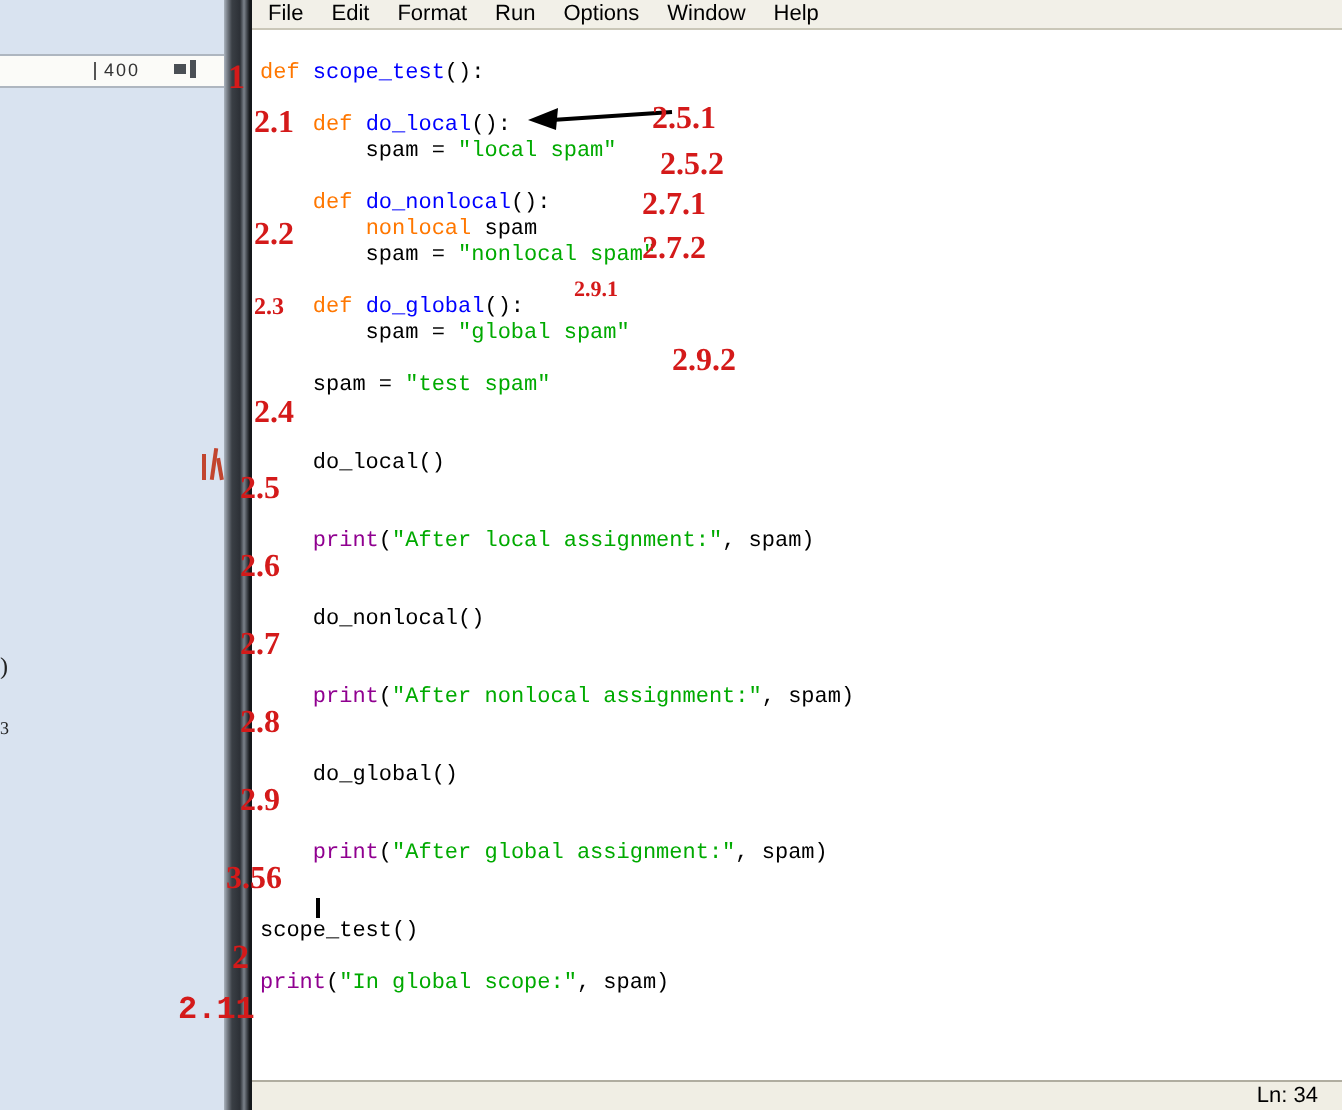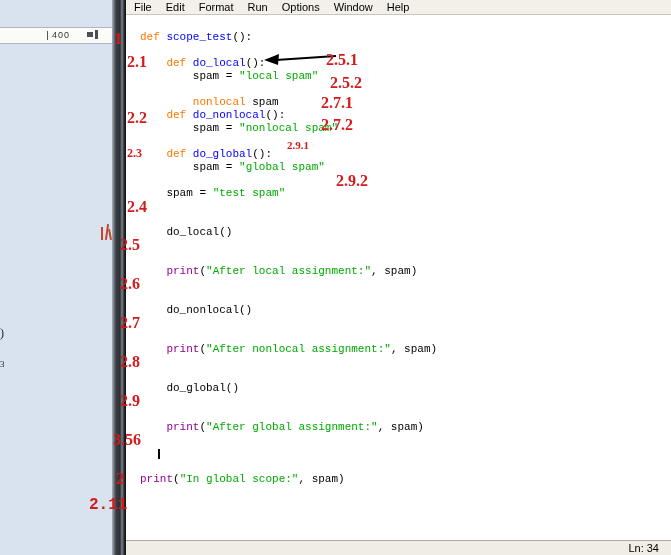--- a/index.html
+++ b/index.html
@@ -57,21 +57,21 @@
   .menubar{
     position:absolute;left:0;top:0;right:0;height:14px;
     background:#f2f0e8;border-bottom:1px solid #cac7b8;
     display:flex;align-items:center;
     font-size:11px;color:#000;padding-left:1px;text-align:center;
   }
   .menu-item{padding:0 7px;line-height:13px;cursor:default;}
   .code-area{
     position:absolute;left:0;top:15px;right:0;bottom:15px;
     background:#ffffff;overflow:hidden;
-    padding:16px 4px 0 14px;
+    padding:16px 4px 0 4px;
     font-family:"Liberation Mono","DejaVu Sans Mono",monospace;
     font-size:11px;line-height:13px;color:#000;
   }
   .code-line{white-space:pre;min-height:13px;}
   .tok-kw{color:var(--kw,#ff7700);}
   .tok-def{color:var(--def,#0000ff);}
   .tok-str{color:var(--str,#00aa00);}
   .tok-bi{color:var(--bi,#900090);}
   .tok-pl{color:#000;}
   .caret{
@@ -126,22 +126,22 @@
         <span class="menu-item">Options</span>
         <span class="menu-item">Window</span>
         <span class="menu-item">Help</span>
       </div>
     <div class="code-area" id="code">
         <div class="code-line"><span class="tok-kw">def </span><span class="tok-def">scope_test</span><span class="tok-pl">():</span></div>
         <div class="code-line"></div>
         <div class="code-line"><span class="tok-pl">    </span><span class="tok-kw">def </span><span class="tok-def">do_local</span><span class="tok-pl">():</span></div>
         <div class="code-line"><span class="tok-pl">        spam = </span><span class="tok-str">"local spam"</span></div>
         <div class="code-line"></div>
+        <div class="code-line"><span class="tok-pl">    </span><span class="tok-kw">def </span><span class="tok-def">do_nonlocal</span><span class="tok-pl">():</span></div>
         <div class="code-line"><span class="tok-pl">        </span><span class="tok-kw">nonlocal</span><span class="tok-pl"> spam</span></div>
-        <div class="code-line"><span class="tok-pl">    </span><span class="tok-kw">def </span><span class="tok-def">do_nonlocal</span><span class="tok-pl">():</span></div>
         <div class="code-line"><span class="tok-pl">        spam = </span><span class="tok-str">"nonlocal spam"</span></div>
         <div class="code-line"></div>
         <div class="code-line"><span class="tok-pl">    </span><span class="tok-kw">def </span><span class="tok-def">do_global</span><span class="tok-pl">():</span></div>
         <div class="code-line"><span class="tok-pl">        spam = </span><span class="tok-str">"global spam"</span></div>
         <div class="code-line"></div>
         <div class="code-line"><span class="tok-pl">    spam = </span><span class="tok-str">"test spam"</span></div>
         <div class="code-line"></div>
         <div class="code-line"></div>
         <div class="code-line"><span class="tok-pl">    do_local()</span></div>
         <div class="code-line"></div>
@@ -154,20 +154,21 @@
         <div class="code-line"></div>
         <div class="code-line"><span class="tok-pl">    </span><span class="tok-bi">print</span><span class="tok-pl">(</span><span class="tok-str">"After nonlocal assignment:"</span><span class="tok-pl">, spam)</span></div>
         <div class="code-line"></div>
         <div class="code-line"></div>
         <div class="code-line"><span class="tok-pl">    do_global()</span></div>
         <div class="code-line"></div>
         <div class="code-line"></div>
         <div class="code-line"><span class="tok-pl">    </span><span class="tok-bi">print</span><span class="tok-pl">(</span><span class="tok-str">"After global assignment:"</span><span class="tok-pl">, spam)</span></div>
         <div class="code-line"></div>
         <div class="code-line"></div>
+        <div class="code-line"><span class="tok-pl">scope_test()</span></div>
         <div class="code-line"></div>
         <div class="code-line"><span class="tok-bi">print</span><span class="tok-pl">(</span><span class="tok-str">"In global scope:"</span><span class="tok-pl">, spam)</span></div>
       </div>
     <div class="caret"></div>
     <div class="statusbar">
       <span>Ln: 34</span>
     </div>
   </div>
 
   <div class="anno-layer" id="annos">

